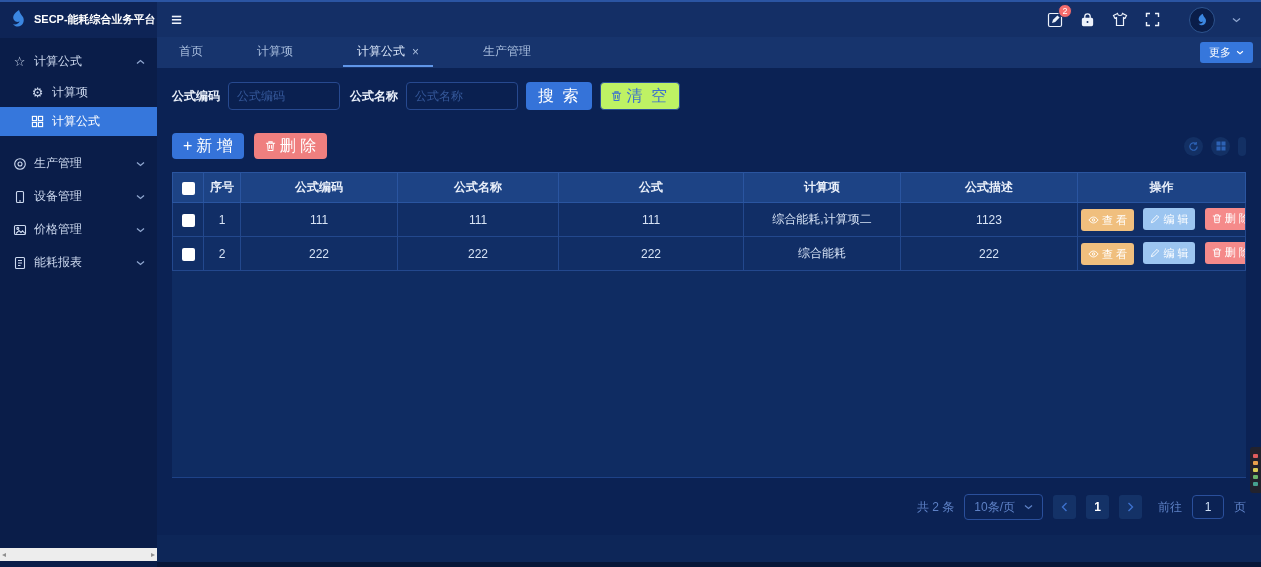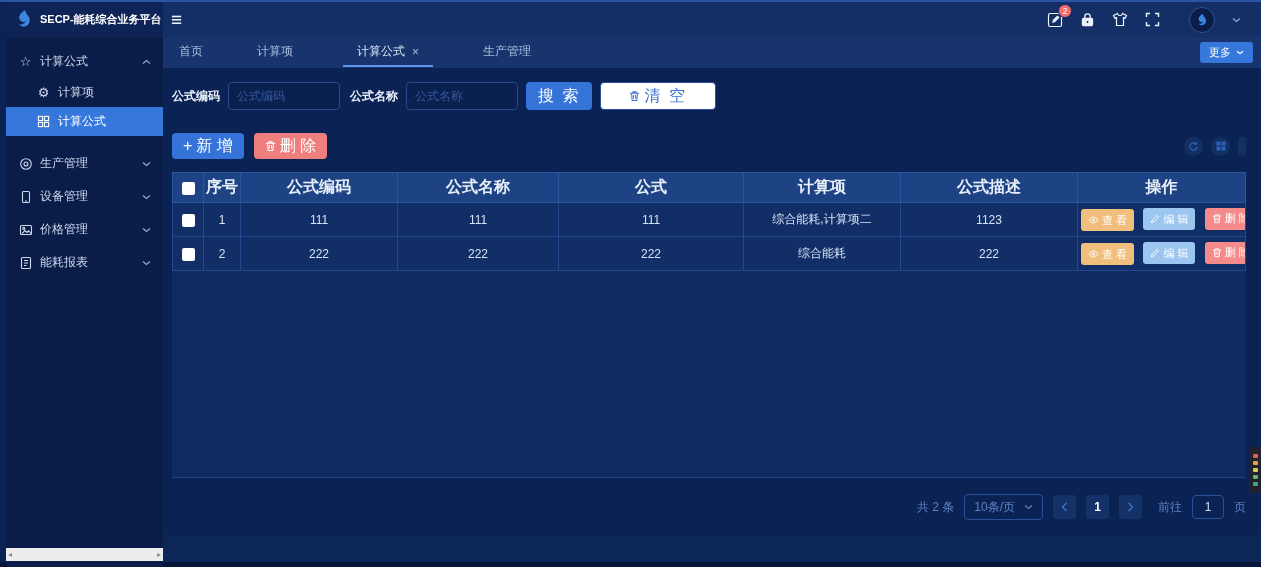--- a/index.html
+++ b/index.html
@@ -1,21 +1,21 @@
 <!DOCTYPE html>
 <html><head>
 <meta charset="utf-8">
 <style>
   *{box-sizing:border-box;margin:0;padding:0}
   body{margin:0;background:#000;font-family:"Liberation Sans",sans-serif}
   .screen{position:relative;width:1261px;height:567px;background:#0b2254;overflow:hidden}
   .topline{position:absolute;left:0;top:0;width:100%;height:2px;background:#2b55a3;z-index:6}
 
   
-  .sidebar{position:absolute;left:6px;top:0;width:157px;height:567px;background:#0a1d49;z-index:5}
+  .sidebar{position:absolute;left:0;top:0;width:157px;height:567px;background:#0a1d49;z-index:5}
   .logo{height:38px;display:flex;align-items:center;gap:6px;padding:0 8px;background:#0e2456}
   .logo-text{color:#fff;font-size:11px;font-weight:bold;white-space:nowrap}
   .nav{padding-top:7px}
   .nav-item{height:32px;display:flex;align-items:center;gap:7px;padding:0 12px;color:#ccd8ee;font-size:12px;cursor:pointer;white-space:nowrap}
   .nav-item .chev{margin-left:auto}
   .nav-sub{padding-left:30px;height:29px}
   .nav-sub.active{background:#3677dc;color:#fff}
   .nav-gap{margin-top:11px}
   .nav-top{height:33px}
   .ic{width:15px;text-align:center;font-size:13px;flex:none;display:flex;align-items:center;justify-content:center}
@@ -39,32 +39,32 @@
   .more-btn{position:absolute;right:8px;top:5px;background:#3677dc;color:#fff;font-size:11px;height:21px;padding:0 9px;border-radius:3px;display:flex;align-items:center;gap:5px;cursor:pointer}
 
   
   .content{position:absolute;top:68px;left:0;right:0;height:467px;background:#0b2254;padding:0 15px}
   .filter-row{display:flex;align-items:center;margin-top:14px}
   .f-label{color:#e9eff9;font-size:12px;font-weight:bold;margin-right:8px;white-space:nowrap}
   .f-input{width:112px;height:28px;background:#0a2050;border:1px solid #27498f;border-radius:4px;color:#cfe0f5;font-size:12px;padding:0 8px;outline:none;margin-right:6px}
   .f-input::placeholder{color:#35589a}
   .btn{display:inline-flex;align-items:center;justify-content:center;gap:4px;border:none;border-radius:4px;font-size:16px;color:#fff;cursor:pointer;font-family:inherit}
   .btn-search{background:#3573d9;height:28px;padding:0 12px;margin-left:2px;letter-spacing:2px}
-  .btn-clear{background:#ffffff;border:1px solid #2a4f9b;color:#3d71cd;height:28px;padding:0 28px;margin-left:8px;letter-spacing:2px}
+  .btn-clear{background:#bef264;border:1px solid #2a4f9b;color:#3d71cd;height:28px;padding:0 10px;margin-left:8px;letter-spacing:2px}
   .toolbar-row{display:flex;align-items:center;margin-top:23px}
   .btn-add{background:#3573d9;height:26px;padding:0 11px}
   .btn-del{background:#ef7f7f;height:26px;padding:0 11px;margin-left:10px}
   .tool-icons{margin-left:auto;display:flex;align-items:center;gap:8px}
   .circ{width:19px;height:19px;border-radius:50%;background:#133064;display:flex;align-items:center;justify-content:center;cursor:pointer}
   .pill{width:8px;height:19px;border-radius:8px;background:#133064}
 
   
   .table-wrap{margin-top:13px;background:#0f2c62;height:306px;border-bottom:1px solid #1e4287;overflow:hidden}
   table{width:100%;border-collapse:collapse;table-layout:fixed}
-  th{background:#1d4385;height:30px;color:#e9eff9;font-size:16px;font-weight:bold;border:1px solid #2a55a0;text-align:center}
+  th{background:#1d4385;height:30px;color:#e9eff9;font-size:12px;font-weight:bold;border:1px solid #2a55a0;text-align:center}
   td{height:34px;background:#112e66;color:#d7e3f5;font-size:12px;text-align:center;border:1px solid #23488d;overflow:hidden;white-space:nowrap}
   .checkbox{width:13px;height:13px;background:#fff;border-radius:2px;display:inline-block;vertical-align:middle;cursor:pointer}
   .rbtn{height:22px;padding:0 7px;border-radius:3px;color:#fff;font-size:11px;display:inline-flex;align-items:center;gap:3px;border:none;cursor:pointer;margin:0 3px;font-family:inherit}
   .rbtn.view{background:#f0bf7e}
   .rbtn.edit{background:#9cc5f0}
   .rbtn.rdel{background:#f58a8a}
 
   
   .pagination{display:flex;align-items:center;justify-content:flex-end;margin-top:16px;gap:10px;color:#5d80c5;font-size:12px}
   .psize{height:26px;border:1px solid #2a4f9b;border-radius:4px;padding:0 9px;display:flex;align-items:center;gap:9px;cursor:pointer}

